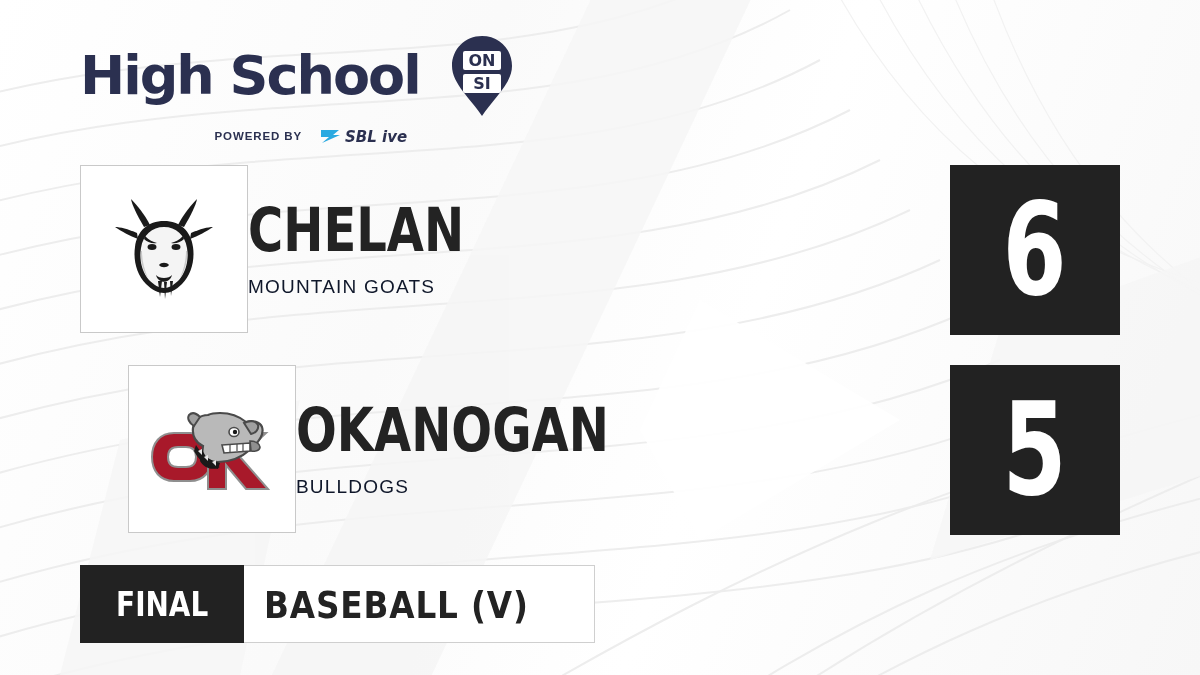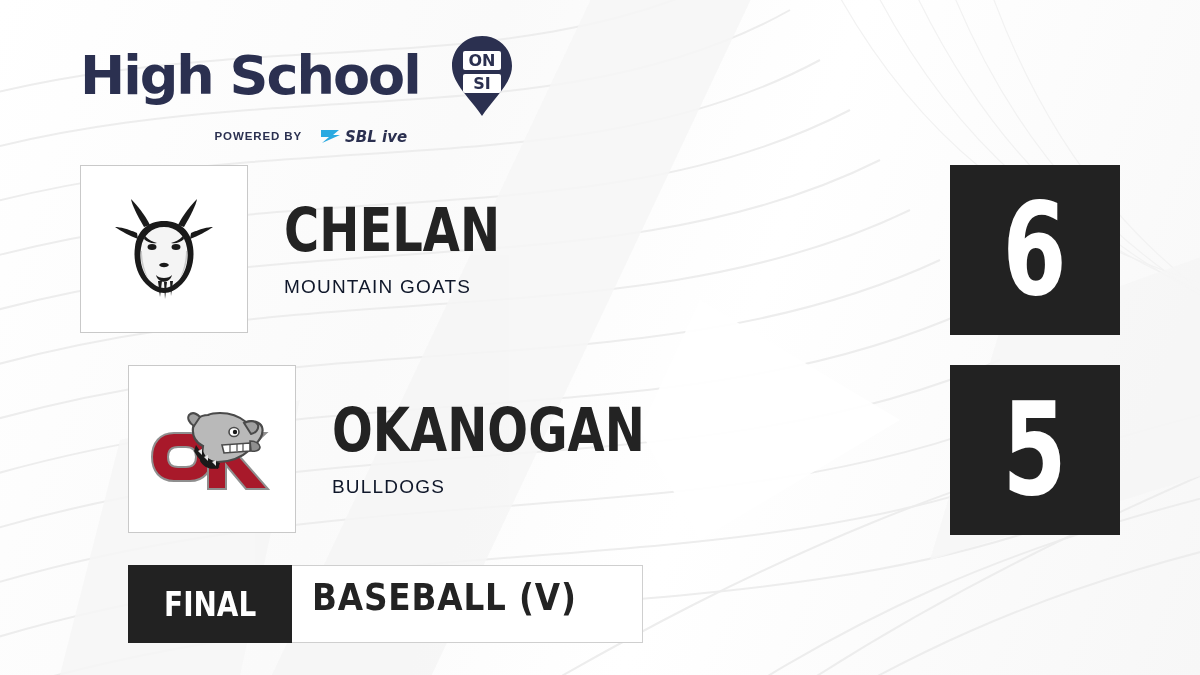--- a/index.html
+++ b/index.html
@@ -84,21 +84,20 @@
     box-sizing: border-box;
     border: 1px solid #c9c9c9;
     background: #ffffff;
     display: flex;
     align-items: center;
     justify-content: center;
   }
   .logo-box svg { display: block; }
 
   .team-text {
-    margin-left: 36px;
   }
   .team-name {
     font-family: "DejaVu Sans", sans-serif;
     font-size: 60px;
     font-weight: bold;
     color: #232323;
     line-height: 1;
     letter-spacing: 0px;
     transform: scaleX(0.80);
     transform-origin: left center;
@@ -147,37 +146,36 @@
   }
   .status-final {
     background: #222222;
     color: #ffffff;
     display: flex;
     align-items: center;
     justify-content: center;
     padding: 0 26px;
     box-sizing: border-box;
     min-width: 148px;
-    margin-left: 48px;
   }
   .status-final span {
     font-family: "DejaVu Sans", sans-serif;
     font-size: 34px;
     font-weight: bold;
     letter-spacing: 0px;
     transform: scaleX(0.82);
     line-height: 1;
   }
   .status-sport {
     background: #ffffff;
     border: 1px solid #cfcfcf;
     border-left: none;
     display: flex;
-    align-items: flex-start;
-    padding: 12px 22px 0 20px;
+    align-items: center;
+    padding: 1px 22px 0 20px;
     box-sizing: border-box;
   }
   .status-sport span {
     font-family: "DejaVu Sans", sans-serif;
     font-size: 38px;
     font-weight: bold;
     color: #232323;
     letter-spacing: 1px;
     transform: scaleX(0.86);
     transform-origin: left center;

